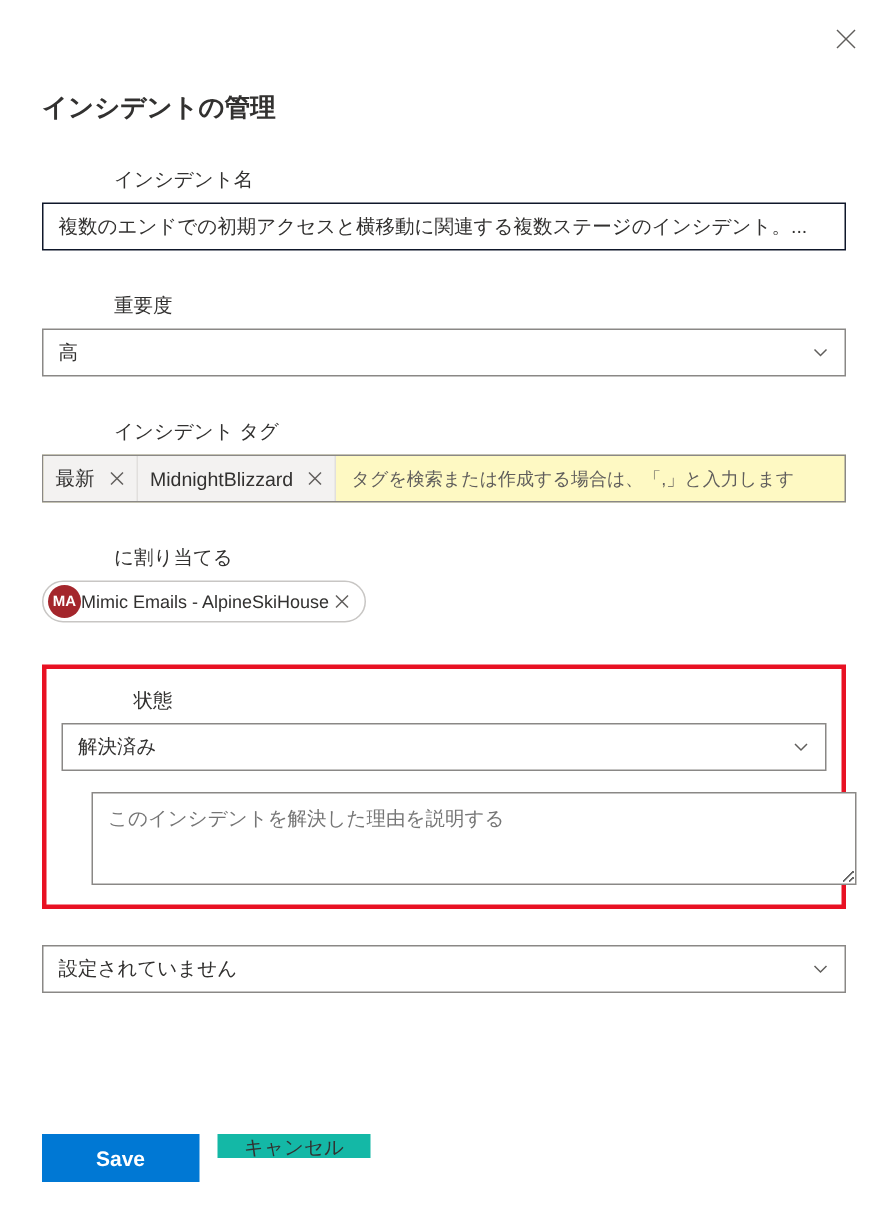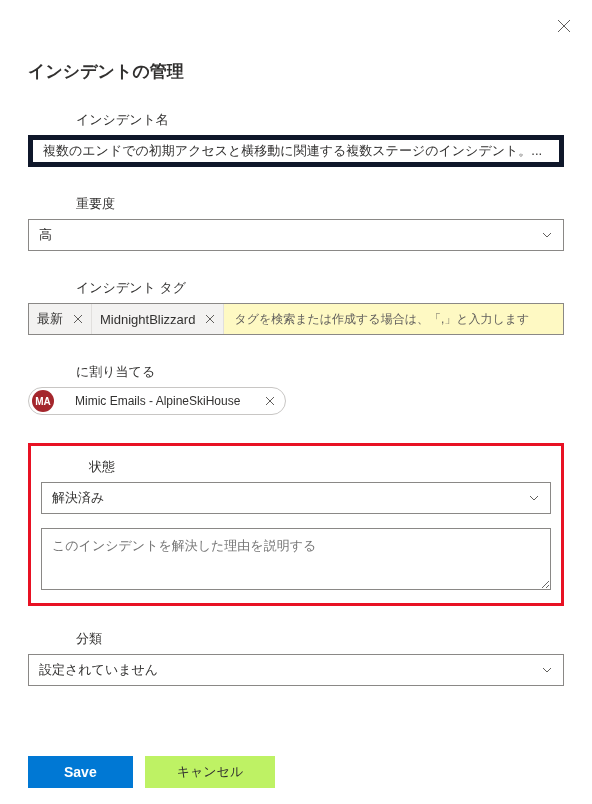--- a/index.html
+++ b/index.html
@@ -45,21 +45,21 @@
     .field-label {
       font-size: 13px;
       color: #323130;
       margin-bottom: 6px;
       display: block;
       margin-left: 48px;
     }
     .text-input {
       width: 100%;
       height: 32px;
-      border: 5px solid #0f172a;
+      border: 1px solid #0f172a;
       padding: 0 10px;
       font-size: 13px;
       font-family: inherit;
       color: #323130;
       background: #fff;
     }
     .select-input {
       width: 100%;
       height: 32px;
       border: 1px solid #8a8886;
@@ -120,21 +120,21 @@
       white-space: nowrap;
       overflow: hidden;
     }
     .assignee-chip {
       display: inline-flex;
       align-items: center;
       border: 1px solid #c8c6c4;
       border-radius: 16px;
       height: 28px;
       padding: 0 10px 0 3px;
-      gap: 21px;
+      gap: 0;
       font-size: 12px;
     }
     .avatar {
       width: 22px;
       height: 22px;
       border-radius: 50%;
       background: #a4262c;
       color: #fff;
       font-size: 10px;
       font-weight: 600;
@@ -166,45 +166,46 @@
     }
     .textarea-input {
       width: 100%;
       height: 62px;
       border: 1px solid #8a8886;
       padding: 8px 10px;
       font-size: 13px;
       font-family: inherit;
       resize: both;
       color: #605e5c;
+      margin-left: 20px;
     }
     .footer {
       position: absolute;
       bottom: 16px;
       left: 28px;
       display: flex;
       gap: 12px;
     }
     .btn-primary {
       background: #0078d4;
       color: #fff;
       border: none;
       height: 32px;
       padding: 0 36px;
       font-size: 14px;
       font-weight: 600;
       cursor: pointer;
       font-family: inherit;
     }
     .btn-secondary {
-      background: #bef264;
+      background: #14b8a6;
       color: #323130;
       border: none;
-      height: 32px;
-      padding: 0 32px;
+      height: 16px;
+      padding: 0 18px;
       font-size: 13px;
       cursor: pointer;
       font-family: inherit;
     }
   </style>
 </head>
 <body>
 
 <div class="panel">
   <div class="close-btn">
@@ -283,21 +284,20 @@
             </svg>
         </span>
       </div>
     </div>
     <div class="field">
       <textarea class="textarea-input" placeholder="このインシデントを解決した理由を説明する" style=""></textarea>
     </div>
   </div>
 
   <div class="field">
-    <label class="field-label">分類</label>
     <div class="select-input">
       <span>設定されていません</span>
       <span class="chevron">
         <svg viewBox="0 0 12 12">
             <polyline points="2,4 6,8 10,4" stroke-width="1"></polyline>
           </svg>
       </span>
     </div>
   </div>
 

